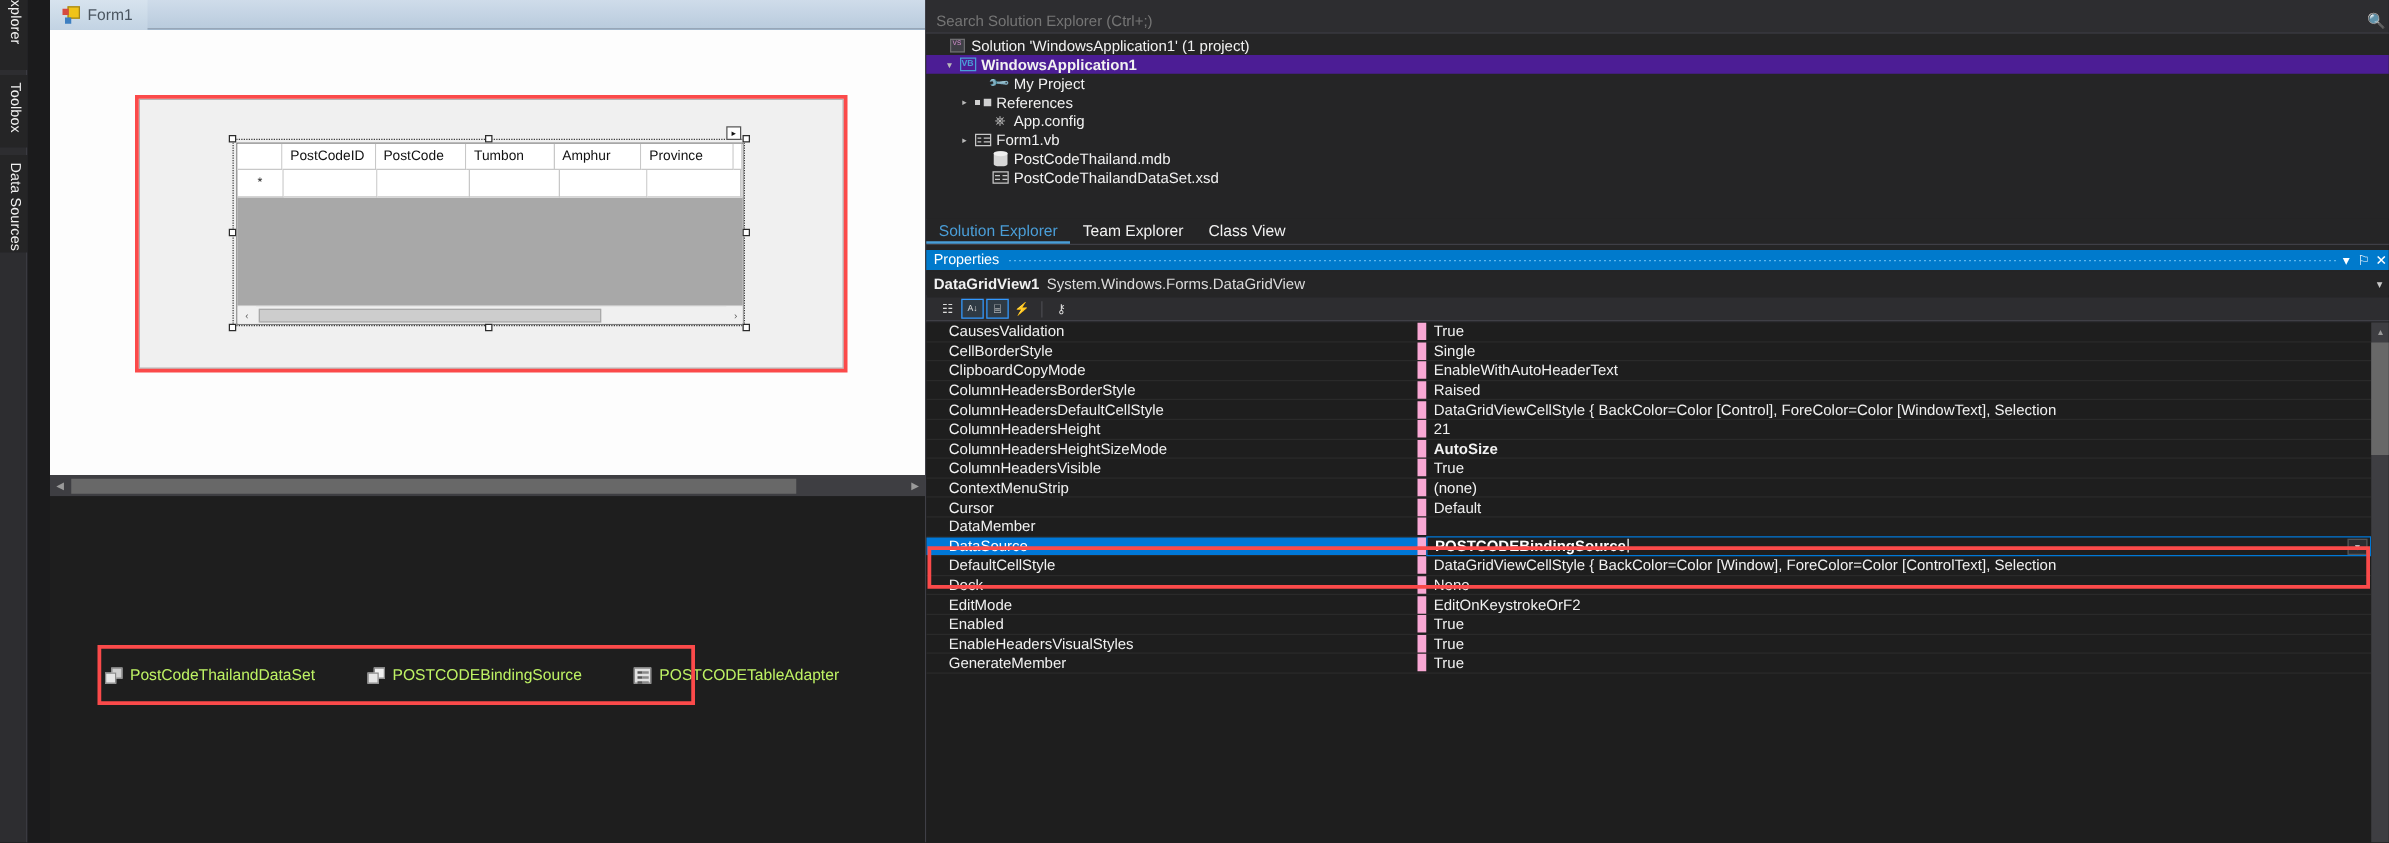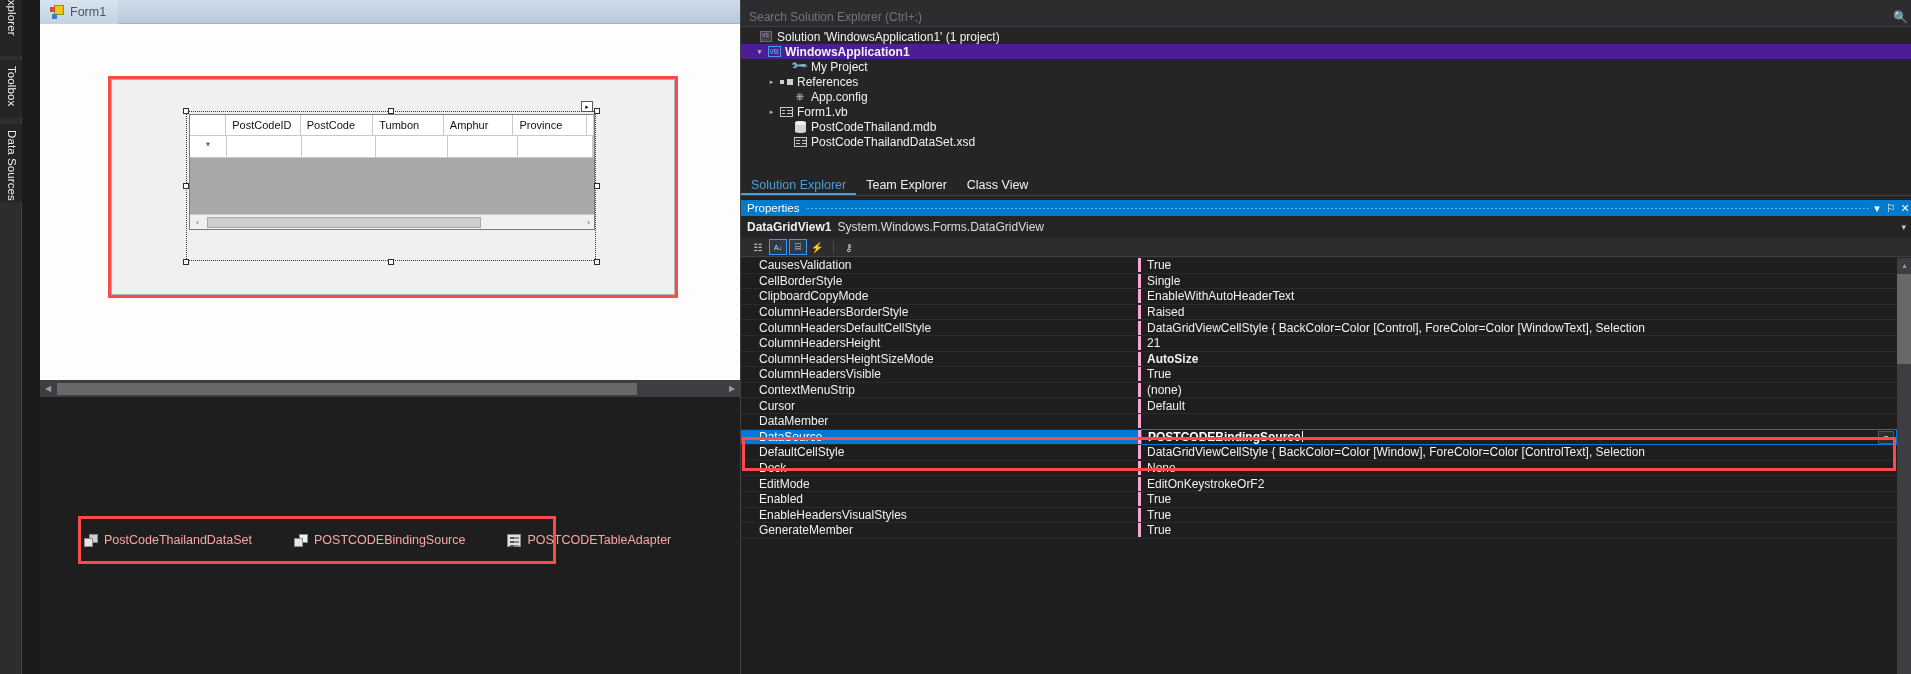--- a/index.html
+++ b/index.html
@@ -91,21 +91,21 @@
     border: 1px solid #b4b4b4;
     box-shadow: 1px 1px 2px rgba(0,0,0,.18);
   }
 
   
   .dgv-sel {
     position: absolute; left: 74px; top: 31px; width: 410px; height: 150px;
     border: 1px dotted #3a3a3a;
   }
   .dgv {
-    position: absolute; left: 2px; top: 2px; width: 406px; height: 116px;
+    position: absolute; left: 2px; top: 2px; width: 406px; height: 146px;
     background: #ffffff;
     border: 1px solid #7c7c7c;
     overflow: hidden;
     font-family: "Liberation Sans", sans-serif;
   }
   .dgv-head { display: flex; height: 21px; background: #ffffff; }
   .dgv-head .corner-cell {
     width: 37px; border-right: 1px solid #c8c8c8; border-bottom: 1px solid #c8c8c8;
     background: #ffffff;
   }
@@ -177,21 +177,21 @@
   .ann-tray {
     position: absolute; left: 38px; top: 119px; width: 478px; height: 48px;
     border: 3px solid #fb4a4a; z-index: 5;
   }
   .tray-items {
     position: absolute; left: 44px; top: 126px; height: 34px;
     display: flex; align-items: center;
   }
   .tray-item {
     display: flex; align-items: flex-end; gap: 6px;
-    margin-right: 42px; color: #fca5a5; font-size: 12.5px;
+    margin-right: 42px; color: #bef264; font-size: 12.5px;
     cursor: pointer; white-space: nowrap;
   }
   .ic-dataset, .ic-bindsrc {
     position: relative; width: 14px; height: 13px; display:inline-block;
   }
   .ic-dataset .b1, .ic-bindsrc .b1 {
     position:absolute; left:0; bottom:0; width:9px; height:9px;
     background:#e6e6e6; border:1px solid #8a8a8a;
   }
   .ic-dataset .b2, .ic-bindsrc .b2 {
@@ -320,21 +320,21 @@
     position: absolute; left: 0; top: 258px; width: 1156px; height: 416px;
     background: #1e1e1e; overflow: hidden;
   }
   .prow {
     display: flex; height: 15.6px; align-items: center;
     border-bottom: 1px solid #2a2a2a; cursor: pointer;
   }
   .prow .pname {
     width: 400px; padding-left: 18px; font-size: 12px; color: #f1f1f1;
     white-space: nowrap; overflow: hidden;
-    border-right: 3px solid #f9a8d4;
+    border-right: 7px solid #f9a8d4;
   }
   .prow .pval {
     flex: 1; padding-left: 6px; font-size: 12px; color: #f1f1f1;
     white-space: nowrap; overflow: hidden;
   }
   .prow .pval.bold { font-weight: bold; }
   .prow.editing { background: transparent; }
   .prow.editing .pname { background: #0078d7; color: #fff; }
   .prow.editing .pval {
     background: #1e1e1e; font-weight: bold; color: #fff;

